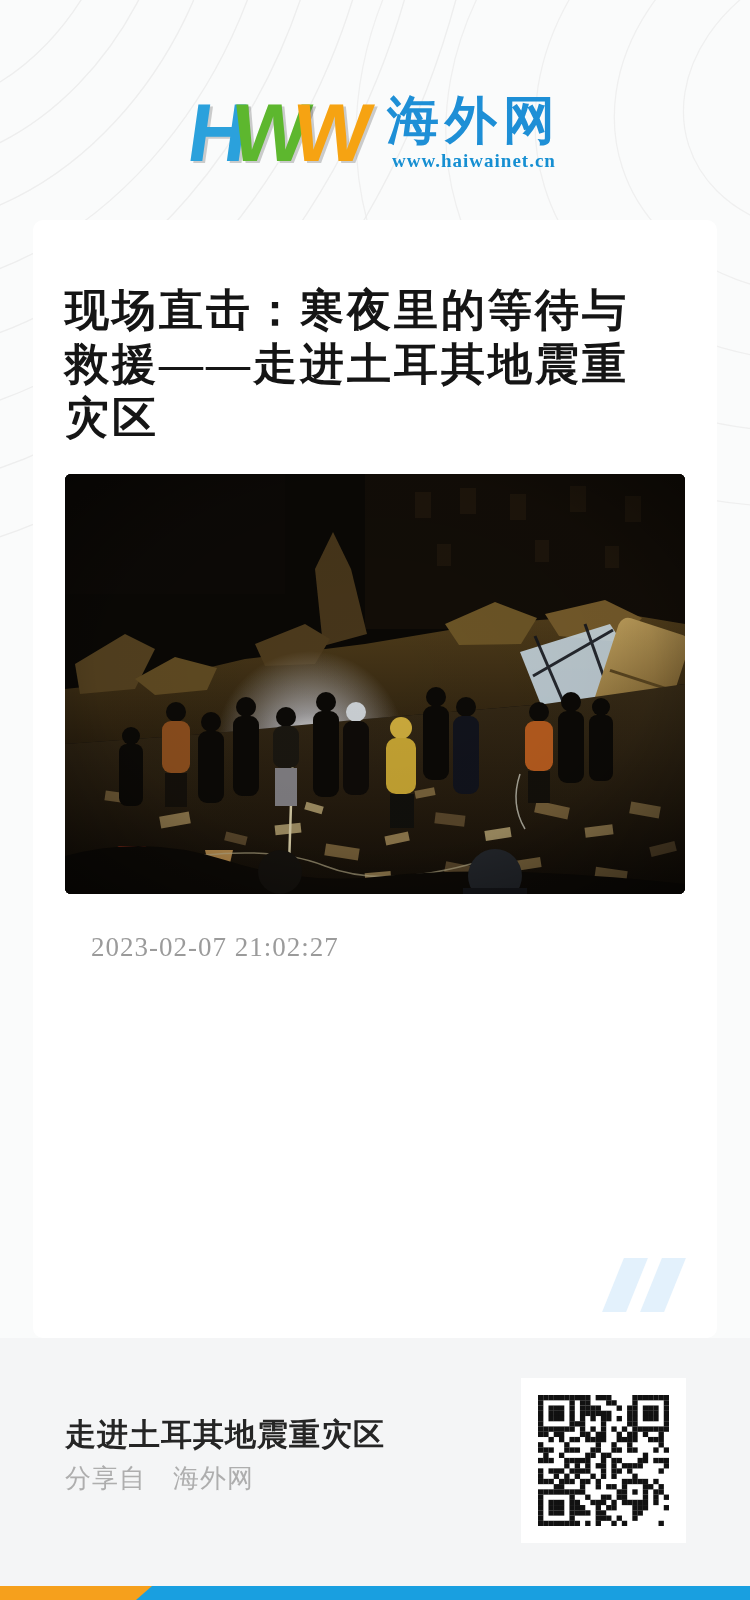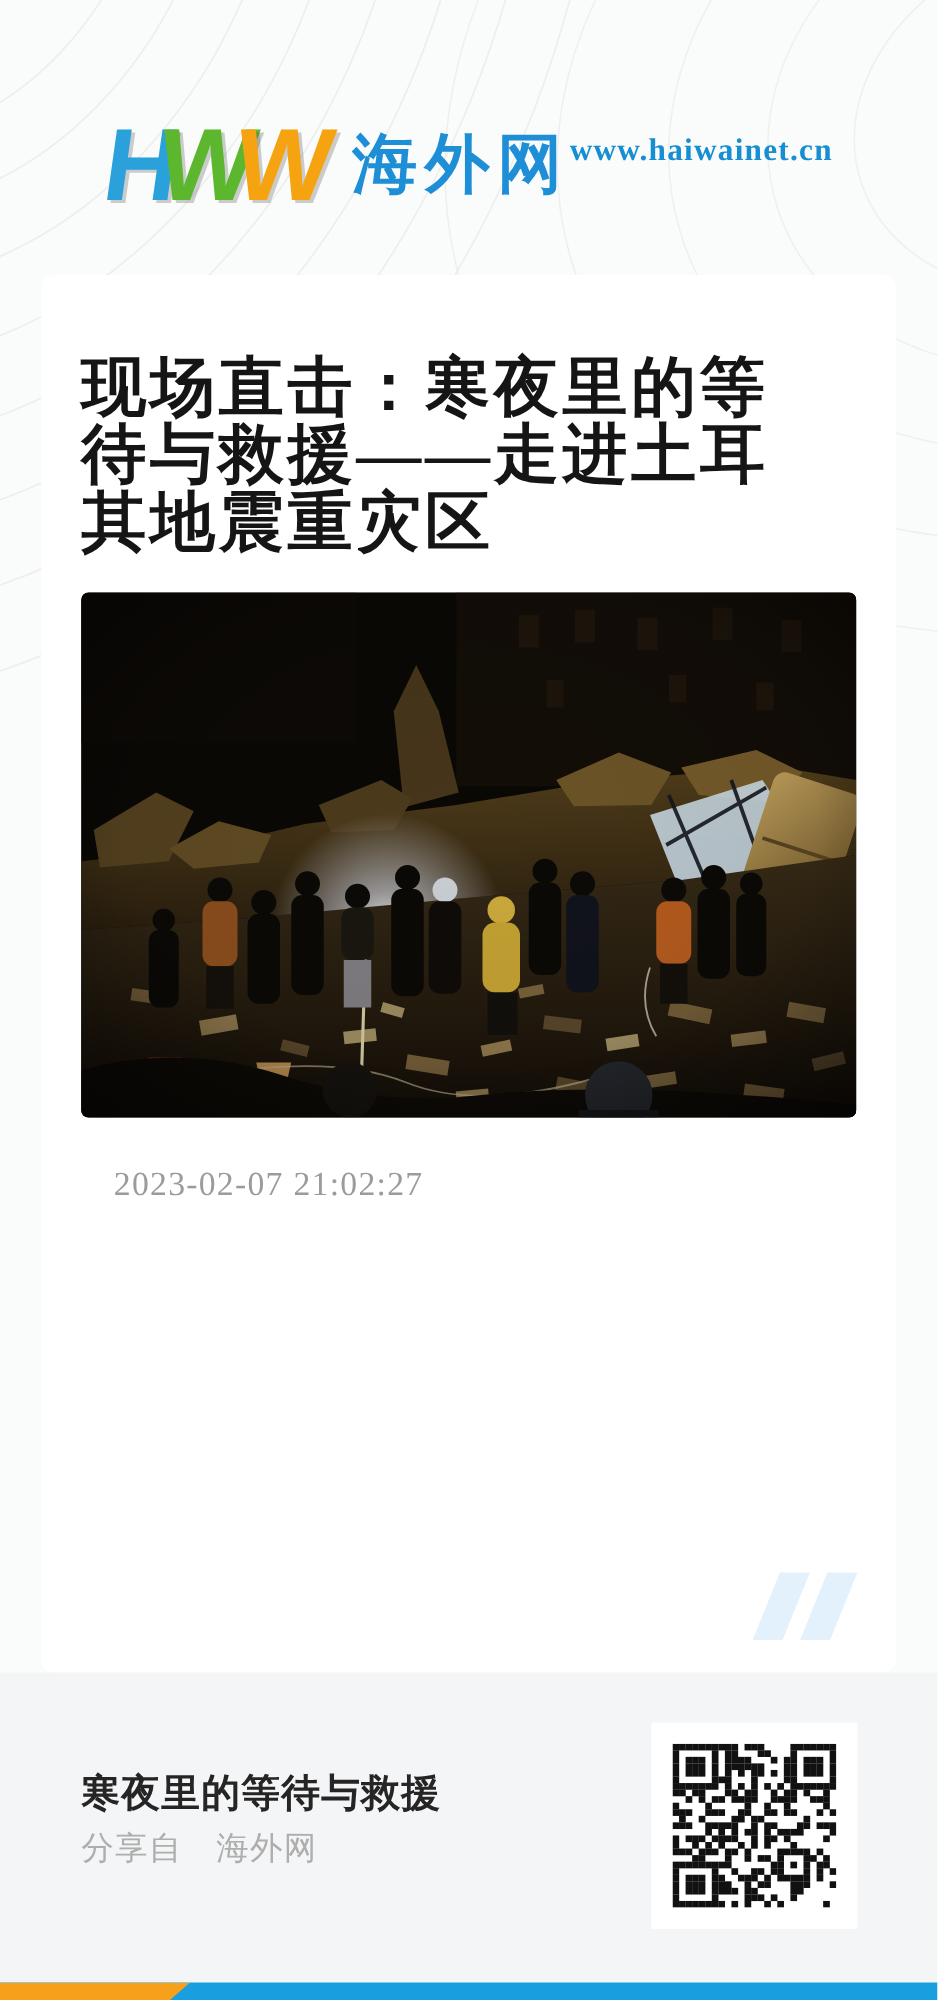--- a/index.html
+++ b/index.html
@@ -18,35 +18,35 @@
     display:flex;align-items:flex-end;
     font-family:"Liberation Sans","DejaVu Sans",sans-serif;
     font-weight:bold;font-style:normal;
     font-size:82px;line-height:70px;letter-spacing:0;
     transform:skewX(-8deg);
   }
   .hww span{display:inline-block;text-shadow:3px 2px 0 rgba(60,60,60,.25);}
   .hww .l1{color:#2ba1dc;}
   .hww .l2{color:#5db72e;margin-left:-16px;}
   .hww .l3{color:#f6a312;margin-left:-16px;}
-  .logo-right{margin-left:16px;display:flex;align-items:flex-start;}
+  .logo-right{margin-left:16px;display:flex;flex-direction:column;align-items:center;}
   .site-name{
     font-size:52px;line-height:52px;font-weight:bold;color:#1e8fd6;letter-spacing:6px;
   }
   .site-url{
-    margin-top:4px;font-size:25px;line-height:20px;font-weight:bold;color:#168fd2;letter-spacing:1px;
+    margin-top:4px;font-size:19px;line-height:20px;font-weight:bold;color:#168fd2;letter-spacing:1px;
     font-family:"Liberation Serif","DejaVu Serif",serif;
   }
   
   .card{
     position:absolute;left:33px;top:220px;width:684px;height:1118px;z-index:1;
     background:#ffffff;border-radius:10px;box-sizing:border-box;padding:64px 32px 0 32px;
   }
   .card-title{
-    width:600px;font-size:52px;line-height:54px;font-weight:bold;color:#151515;
+    width:600px;font-size:44px;line-height:54px;font-weight:bold;color:#151515;
     letter-spacing:3px;margin:0;
   }
   .card-body{
     margin-top:44px;width:620px;font-size:31px;line-height:48px;color:#262626;
     text-align:justify;letter-spacing:0;
   }
   .photo-wrap{
     margin-top:28px;width:620px;height:420px;border-radius:6px;overflow:hidden;background:#0a0805;
   }
   .source-row{
@@ -278,21 +278,21 @@
     <span class="dt">2023-02-07 21:02:27</span>
   </div>
 
   <div class="quote-marks">
     <div class="quote-bar"></div>
     <div class="quote-bar"></div>
   </div>
 </div>
 
 <div class="footer">
-  <div class="footer-cta">寒夜里的等待与救援</div>
+  <div class="footer-cta">走进土耳其地震重灾区</div>
   <div class="footer-share">分享自　海外网</div>
   <div class="qr-box">
     <svg id="qr-svg" width="131" height="131" viewBox="0 0 25 25">
         <rect x="0" y="0" width="1.02" height="1.02" fill="#111111"></rect>
         <rect x="1" y="0" width="1.02" height="1.02" fill="#111111"></rect>
         <rect x="2" y="0" width="1.02" height="1.02" fill="#111111"></rect>
         <rect x="3" y="0" width="1.02" height="1.02" fill="#111111"></rect>
         <rect x="4" y="0" width="1.02" height="1.02" fill="#111111"></rect>
         <rect x="5" y="0" width="1.02" height="1.02" fill="#111111"></rect>
         <rect x="6" y="0" width="1.02" height="1.02" fill="#111111"></rect>

